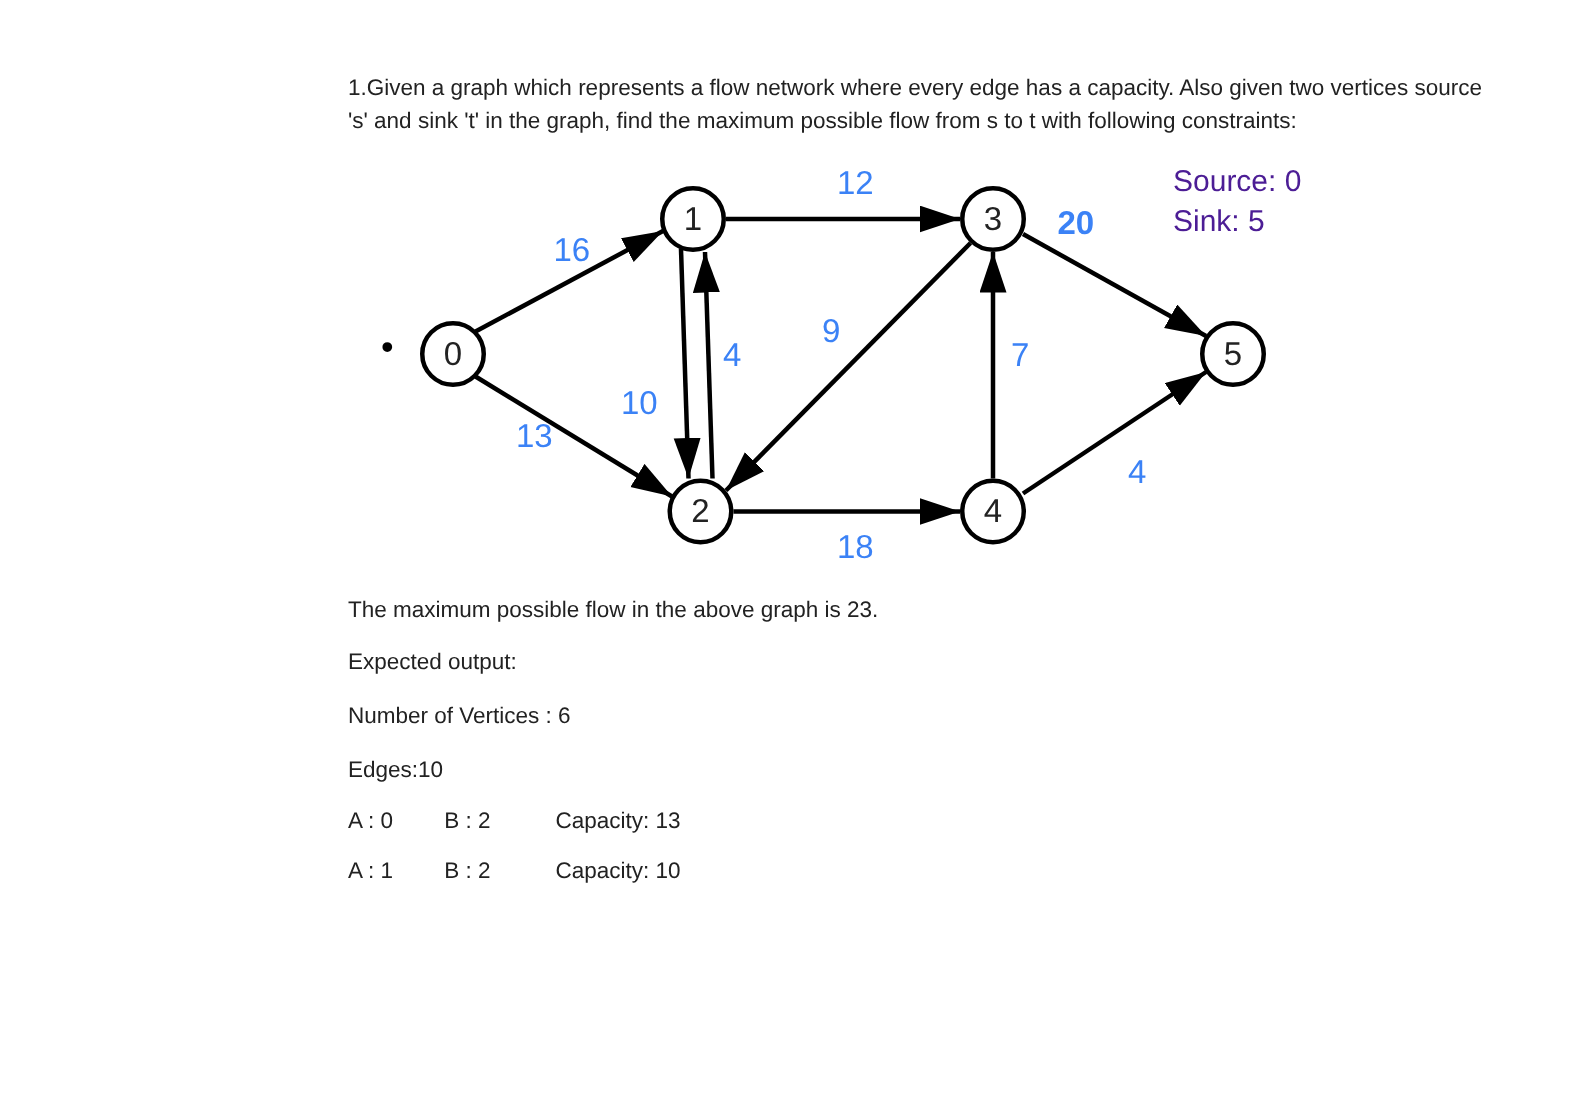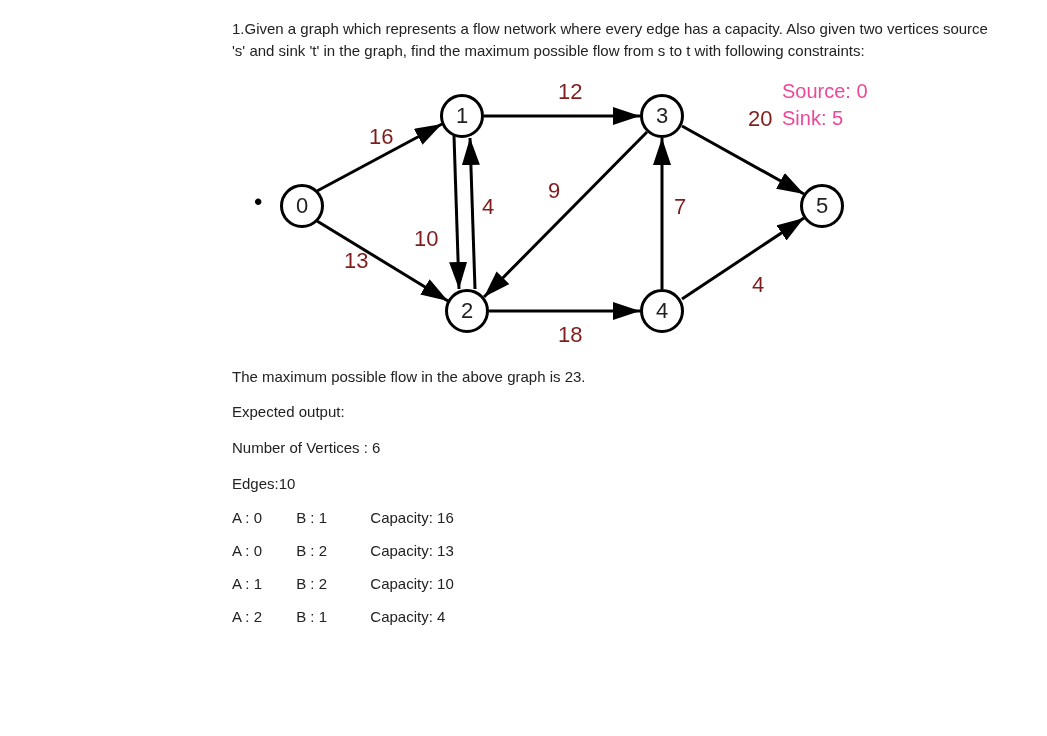--- a/index.html
+++ b/index.html
@@ -5,21 +5,21 @@
   body {
     margin: 0;
     padding: 0;
     font-family: "Segoe UI", Arial, sans-serif;
     font-size: 15px;
     color: #222;
     background: #fff;
     width: 1047px;
   }
   .page {
-    padding: 18px 0 0 232px;
+    padding: 48px 0 0 232px;
     width: 760px;
   }
   .para {
     margin: 0 0 14px 0;
     line-height: 1.45;
   }
   ul.bullets {
     margin: 0 0 10px 0;
     padding-left: 20px;
   }
@@ -34,40 +34,40 @@
     margin: 4px 0 10px 10px;
   }
   .diagram-wrap svg {
     position: absolute;
     left: 0; top: 0;
   }
   .edge-label {
     position: absolute;
     font-family: "Segoe UI", Arial, sans-serif;
     font-size: 22px;
-    color: #7f1d1d;
+    color: #3b82f6;
   }
   .node {
     position: absolute;
     width: 44px;
     height: 44px;
     border: 3px solid #000;
     border-radius: 50%;
     background: #fff;
     box-sizing: border-box;
     display: flex;
     align-items: center;
     justify-content: center;
     font-size: 22px;
     font-family: "Segoe UI", Arial, sans-serif;
   }
   .source-sink {
     position: absolute;
     font-size: 20px;
-    color: #ec4899;
+    color: #4c1d95;
     font-family: "Segoe UI", Arial, sans-serif;
     line-height: 1.35;
   }
   .bulletdot {
     position: absolute;
     font-size: 24px;
     color: #000;
   }
   .edge-row {
     margin: 0 0 16px 0;
@@ -126,51 +126,41 @@
     <div class="node" style="left:558px; top:108px;">5</div>
 
     <div class="edge-label" style="left:100px; top:48px;margin-left:27px;">16</div>
     <div class="edge-label" style="left:102px; top:172px;">13</div>
     <div class="edge-label" style="left:172px; top:118px;margin-top:32px;">10</div>
     <div class="edge-label" style="left:240px; top:118px;">4</div>
     <div class="edge-label" style="left:316px; top:3px;">12</div>
     <div class="edge-label" style="left:306px; top:102px;">9</div>
     <div class="edge-label" style="left:316px; top:246px;">18</div>
     <div class="edge-label" style="left:432px; top:118px;">7</div>
-    <div class="edge-label" style="left:506px; top:30px;">20</div>
+    <div class="edge-label" style="left:463px; top:30px;font-weight:bold;">20</div>
     <div class="edge-label" style="left:510px; top:196px;">4</div>
 
     <div class="source-sink" style="left:540px; top:2px;">
       <div>Source: 0</div>
       <div>Sink: 5</div>
     </div>
   </div>
 
   <p class="para">The maximum possible flow in the above graph is 23.</p>
 
   <p class="para">Expected output:</p>
 
   <p class="para">Number of Vertices : 6</p>
 
   <p class="para">Edges:10</p>
 
   <div class="edge-row">
     <span class="cell a">A : 0</span>
-    <span class="cell b">B : 1</span>
-    <span class="cell">Capacity: 16</span>
-  </div>
-  <div class="edge-row">
-    <span class="cell a">A : 0</span>
     <span class="cell b">B : 2</span>
     <span class="cell">Capacity: 13</span>
   </div>
   <div class="edge-row">
     <span class="cell a">A : 1</span>
     <span class="cell b">B : 2</span>
     <span class="cell">Capacity: 10</span>
   </div>
-  <div class="edge-row">
-    <span class="cell a">A : 2</span>
-    <span class="cell b">B : 1</span>
-    <span class="cell">Capacity: 4</span>
-  </div>
 
 </div>
 
 </body></html>

